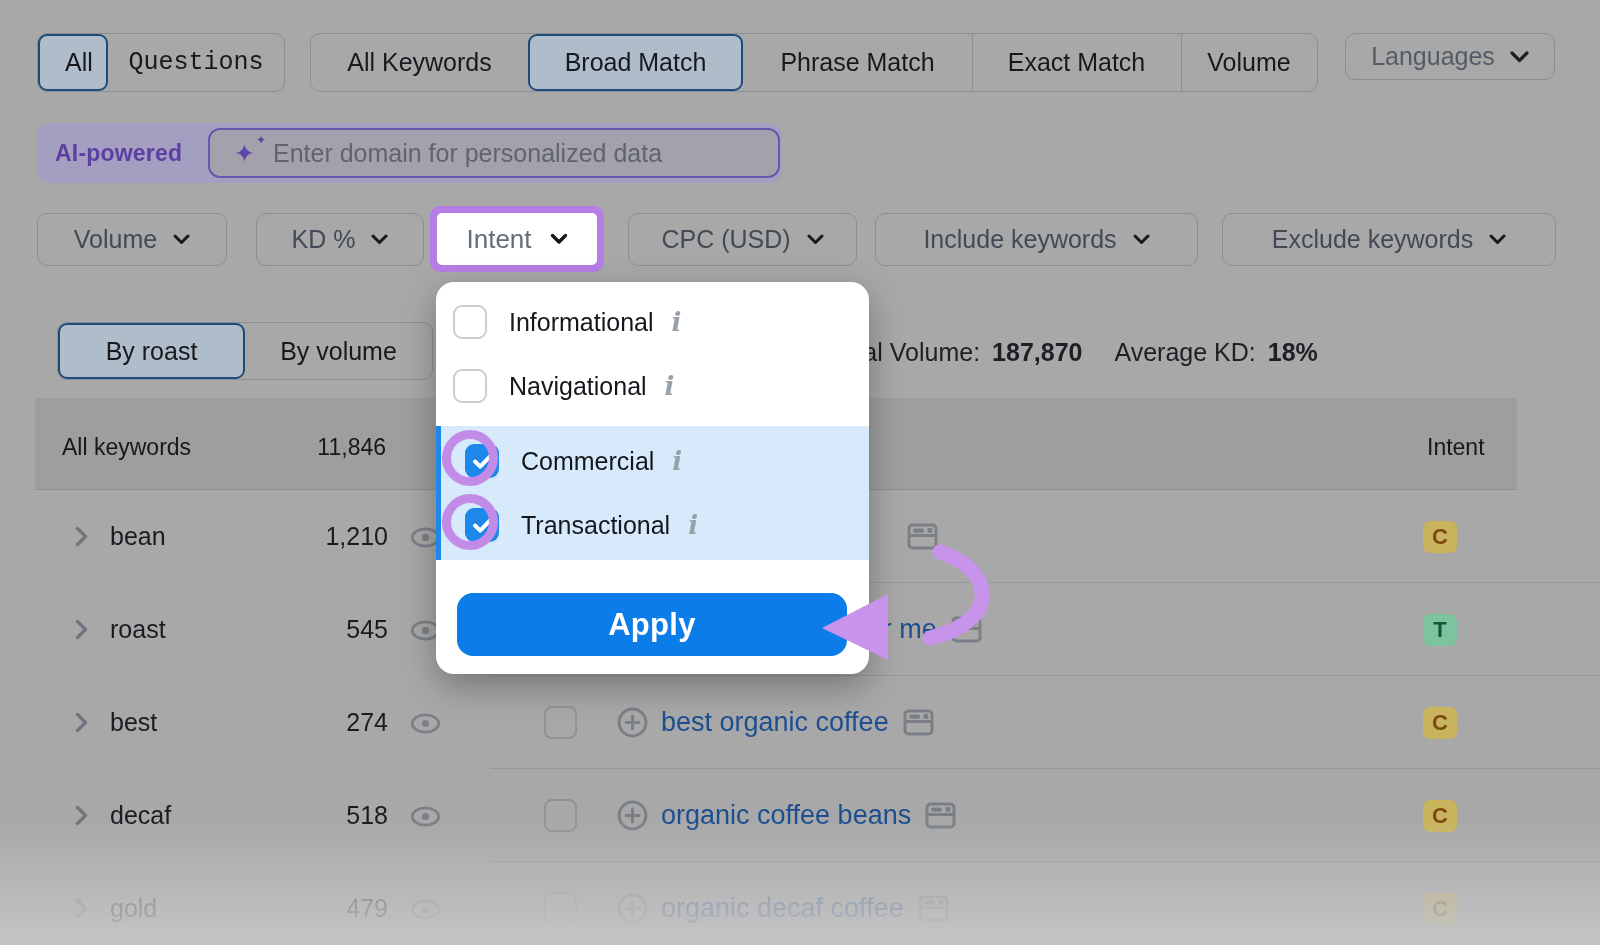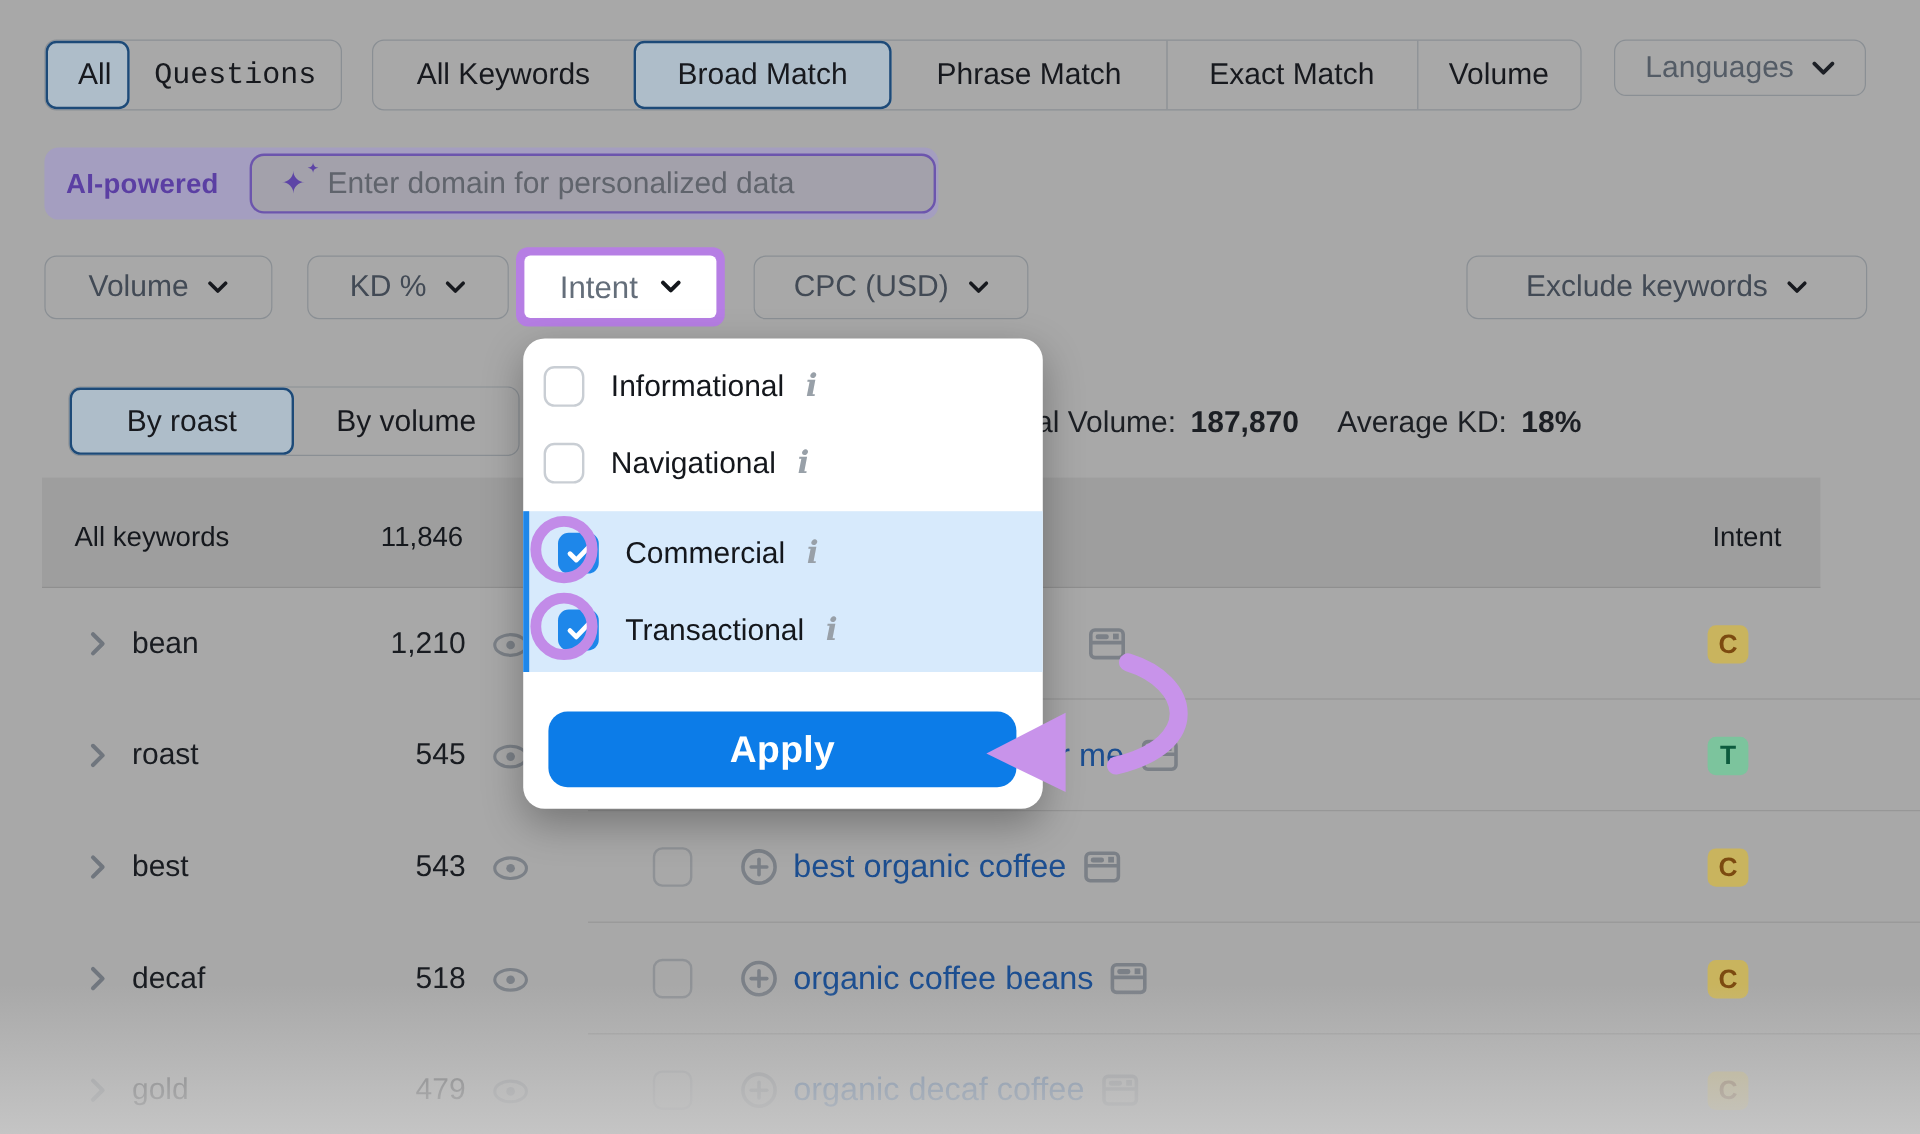--- a/index.html
+++ b/index.html
@@ -158,20 +158,26 @@
     <svg width="17" height="11" viewBox="0 0 17 11">
         <polyline points="2,2 8.5,8.5 15,2" fill="none" stroke="#17191e" stroke-width="3" stroke-linecap="round" stroke-linejoin="round"></polyline>
       </svg>
   </div>
   <div class="fbtn" style="left:628px;width:229px;">
     <span>CPC (USD)</span>
     <svg width="17" height="11" viewBox="0 0 17 11">
         <polyline points="2,2 8.5,8.5 15,2" fill="none" stroke="#17191e" stroke-width="3" stroke-linecap="round" stroke-linejoin="round"></polyline>
       </svg>
   </div>
+  <div class="fbtn" style="left:875px;width:323px;">
+    <span>Include keywords</span>
+    <svg width="17" height="11" viewBox="0 0 17 11">
+        <polyline points="2,2 8.5,8.5 15,2" fill="none" stroke="#17191e" stroke-width="3" stroke-linecap="round" stroke-linejoin="round"></polyline>
+      </svg>
+  </div>
   <div class="fbtn" style="left:1222px;width:334px;">
     <span>Exclude keywords</span>
     <svg width="17" height="11" viewBox="0 0 17 11">
         <polyline points="2,2 8.5,8.5 15,2" fill="none" stroke="#17191e" stroke-width="3" stroke-linecap="round" stroke-linejoin="round"></polyline>
       </svg>
   </div>
 
   <div class="abs toggle">
     <div class="tg-seg sel">By roast</div>
     <div class="tg-seg">By volume</div>
@@ -223,21 +229,21 @@
           </svg>
       </span>
     </div>
     <div class="g-row" style="top:186px;">
       <span class="g-chev">
         <svg width="13" height="21" viewBox="0 0 13 21">
             <polyline points="2.5,2.5 10.5,10.5 2.5,18.5" fill="none" stroke="#70767e" stroke-width="3.4" stroke-linecap="round" stroke-linejoin="round"></polyline>
           </svg>
       </span>
       <span class="g-label">best</span>
-      <span class="g-count">543</span>
+      <span class="g-count">274</span>
       <span class="g-eye">
         <svg width="31" height="21" viewBox="0 0 31 21">
             <ellipse cx="15.5" cy="10.5" rx="13.2" ry="8.6" fill="none" stroke="#7b8087" stroke-width="2.6"></ellipse>
             <circle cx="15.5" cy="10.5" r="3.6" fill="#7b8087"></circle>
           </svg>
       </span>
     </div>
     <div class="g-row" style="top:279px;">
       <span class="g-chev">
         <svg width="13" height="21" viewBox="0 0 13 21">

